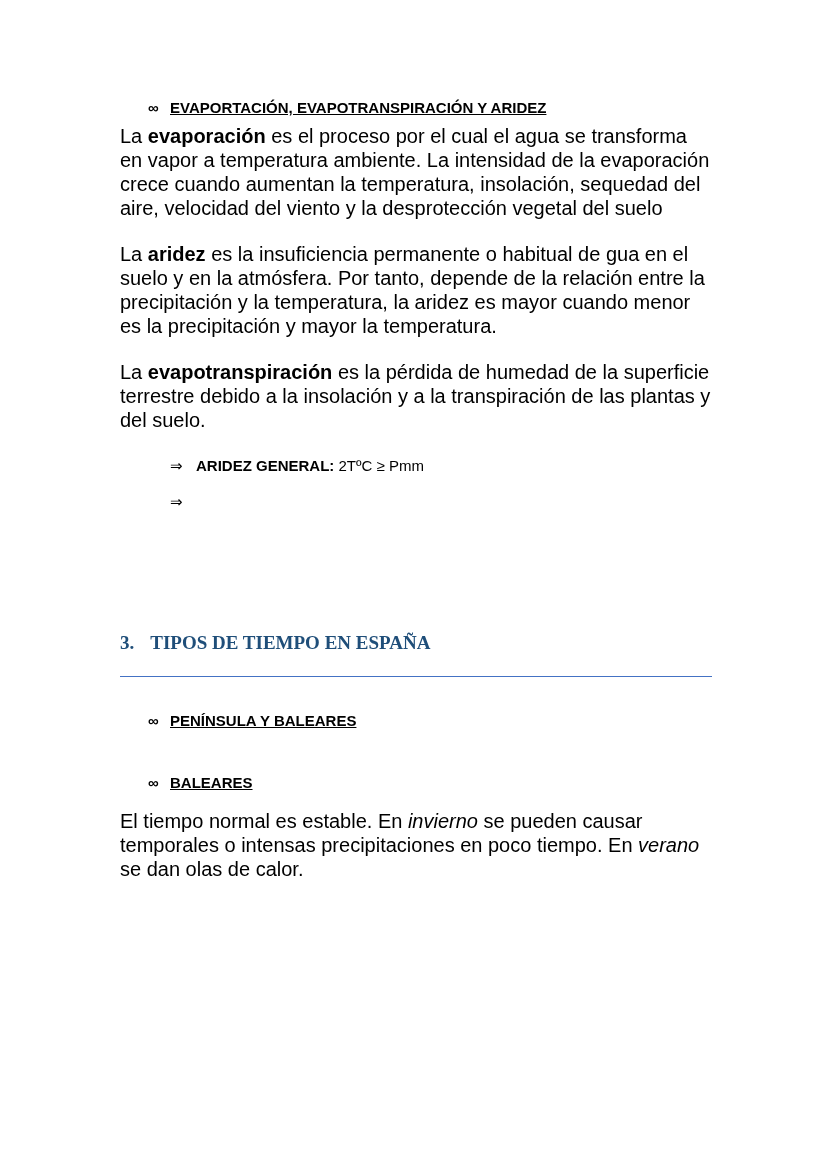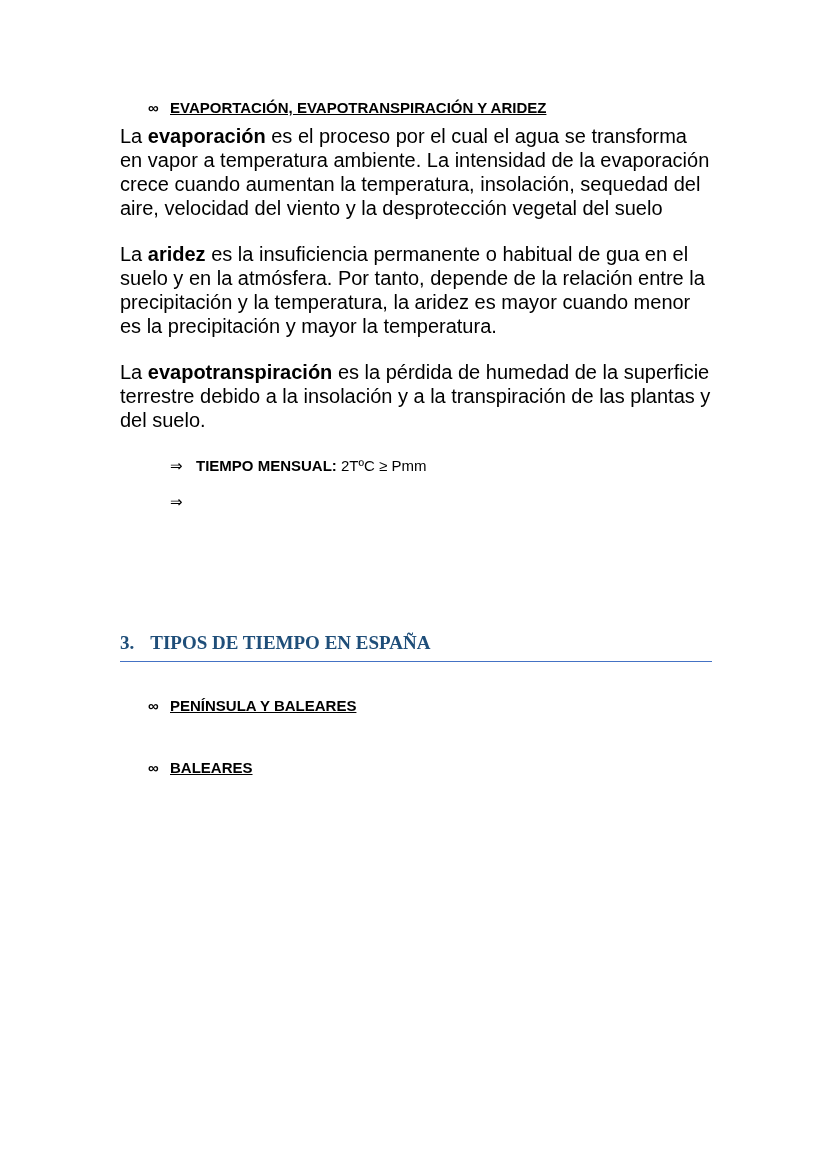--- a/index.html
+++ b/index.html
@@ -51,21 +51,21 @@
     width: 26px;
     flex: 0 0 26px;
     font-weight: 400;
   }
   .section-title {
     margin-top: 118px;
     font-family: "Liberation Serif", serif;
     font-size: 19px;
     font-weight: 700;
     color: var(--heading-blue, #1F4E79);
-    padding-bottom: 7px;
+    padding-bottom: 22px;
     border-bottom: 1.5px solid var(--rule-blue, #4472C4);
   }
   .section-title .num {
     display: inline-block;
     margin-right: 16px;
   }
   .peninsula-heading { margin-top: 32px; }
   .canarias-heading { margin-top: 38px; }
   .canarias-para { margin-top: 14px; }
 </style>
@@ -80,34 +80,35 @@
 
   <p class="body-text para"><span>La </span><span style="font-weight: 700;">evaporación</span><span> es el proceso por el cual el agua se transforma en vapor a temperatura ambiente. La intensidad de la evaporación crece cuando aumentan la temperatura, insolación, sequedad del aire, velocidad del viento y la desprotección vegetal del suelo</span></p>
 
   <p class="body-text para"><span>La </span><span style="font-weight: 700;">aridez</span><span> es la insuficiencia permanente o habitual de gua en el suelo y en la atmósfera. Por tanto, depende de la relación entre la precipitación y la temperatura, la aridez es mayor cuando menor es la precipitación y mayor la temperatura.</span></p>
 
   <p class="body-text para"><span>La </span><span style="font-weight: 700;">evapotranspiración</span><span> es la pérdida de humedad de la superficie terrestre debido a la insolación y a la transpiración de las plantas y del suelo.</span></p>
 
   <div class="arrow-list">
     <div class="arrow-item">
       <span class="marker">⇒</span>
-      <span><span style="font-weight: 700;">TIEMPO MENSUAL:</span><span> 2TºC ≥ Pmm</span></span>
+      <span><span style="font-weight: 700;">ARIDEZ GENERAL:</span><span> 2TºC ≥ Pmm</span></span>
     </div>
     <div class="arrow-item">
       <span class="marker">⇒</span>
     </div>
   </div>
 
   <h1 class="section-title">
     <span class="num">3.</span><span>TIPOS DE TIEMPO EN ESPAÑA</span>
   </h1>
 
   <h3 class="sub-heading peninsula-heading">
     <span class="marker">∞</span><span class="label">PENÍNSULA Y BALEARES</span>
   </h3>
 
 
   <h3 class="sub-heading canarias-heading">
     <span class="marker">∞</span><span class="label">BALEARES</span>
   </h3>
 
+  <p class="body-text para canarias-para"><span>El tiempo normal es estable. En </span><span style="font-style: italic;">invierno</span><span> se pueden causar temporales o intensas precipitaciones en poco tiempo. En </span><span style="font-style: italic;">verano</span><span> se dan olas de calor.</span></p>
 
 </div>
 
 </body></html>

